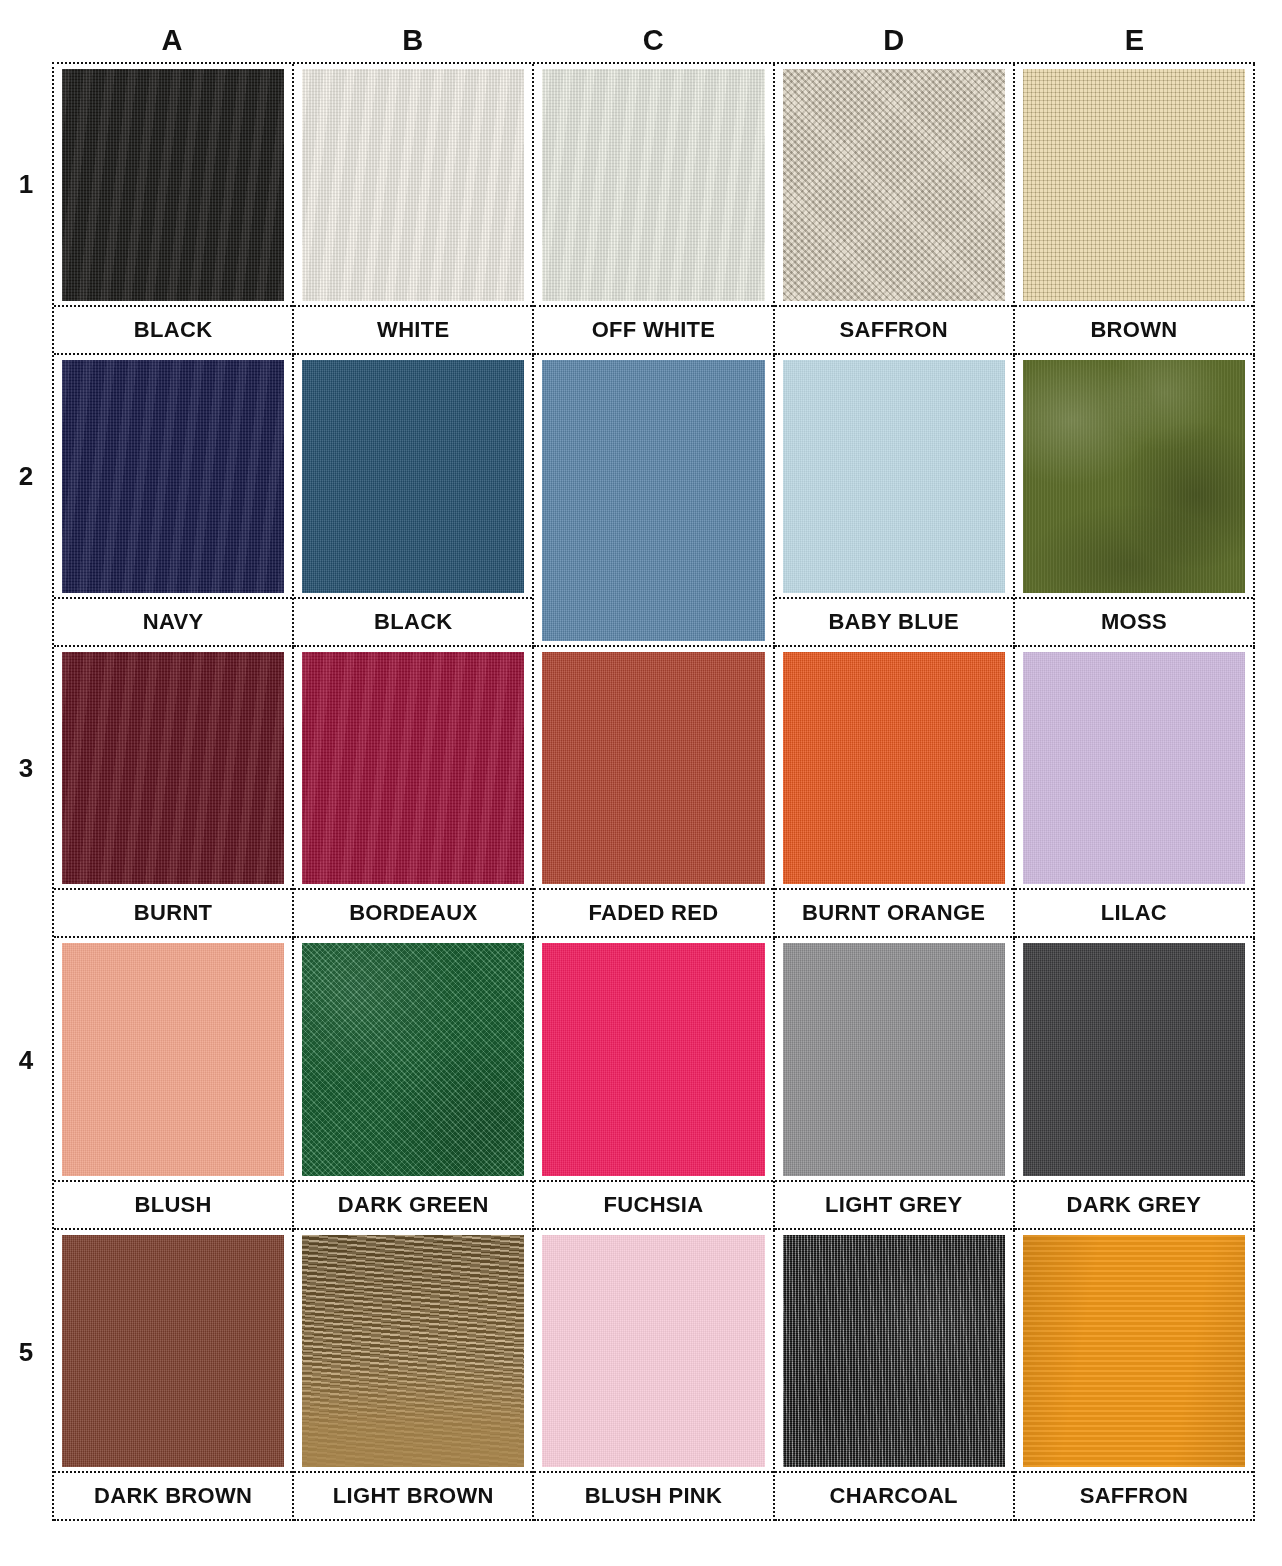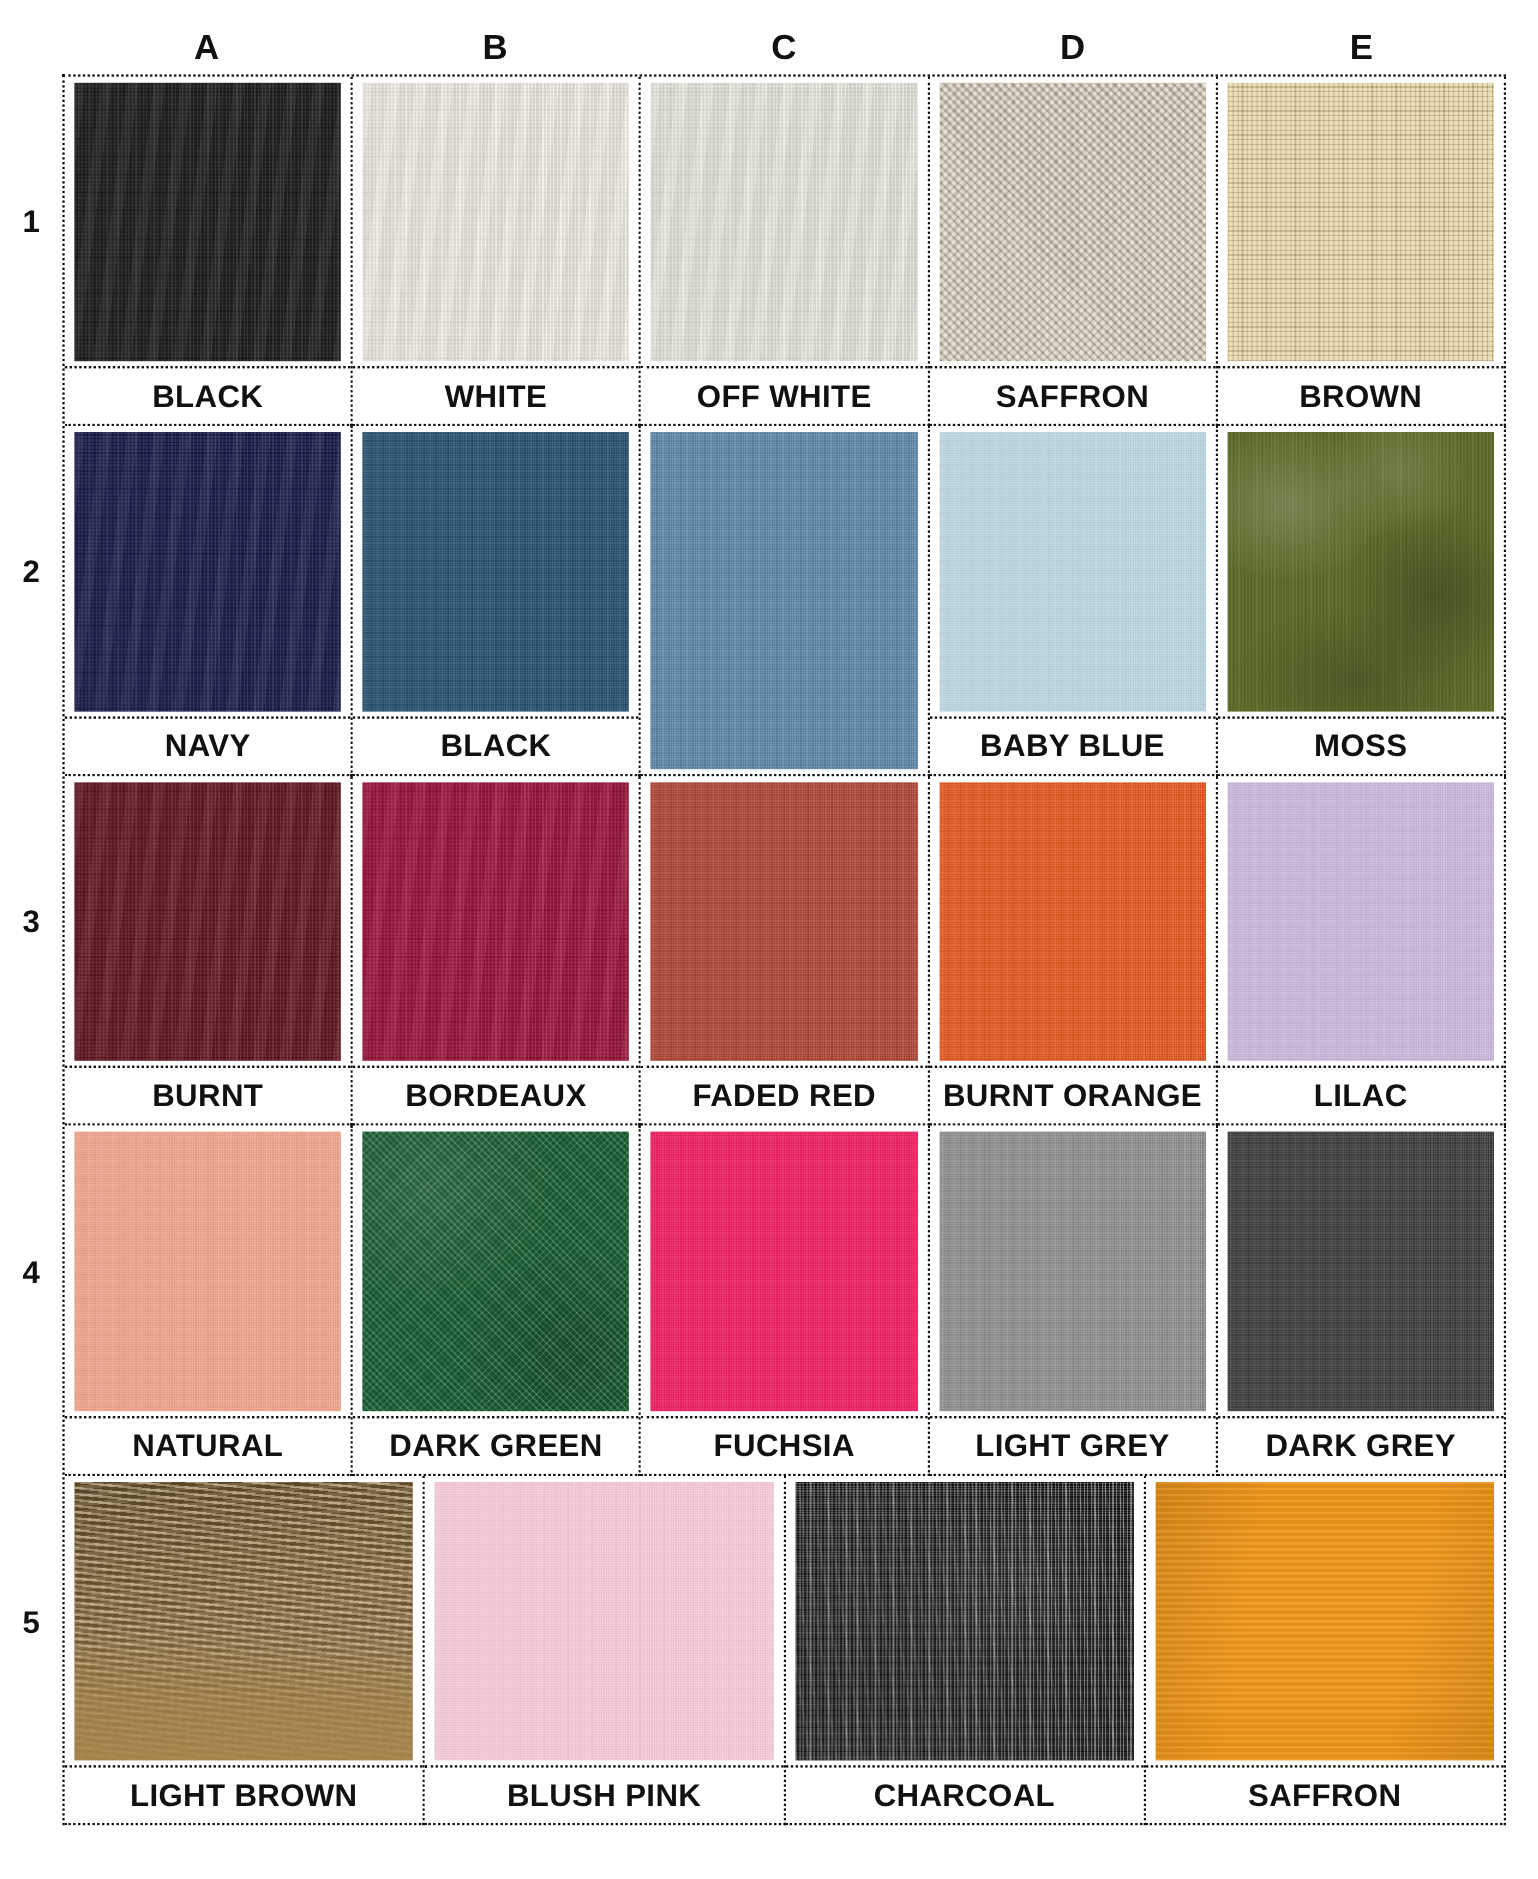--- a/index.html
+++ b/index.html
@@ -111,21 +111,21 @@
     flex: 0 0 48px;
     height: 48px;
     border-top: 2px dotted #111111;
     box-sizing: border-box;
     display: flex;
     align-items: center;
     justify-content: center;
     background: #ffffff;
   }
   .swatch-label {
-    font-size: 26px;
+    font-size: 22px;
     font-weight: bold;
     color: #111111;
     letter-spacing: 0.3px;
     white-space: nowrap;
   }
 
   
 
   
   .tex-linen::after {
@@ -426,21 +426,21 @@
             <span class="swatch-label">LILAC</span>
           </div>
         </div>
       </div>
       <div class="grid-row">
         <div class="swatch-cell">
           <div class="swatch-media-wrap">
             <div class="swatch-media tex-smooth" style="background-color: rgb(240, 165, 140);"></div>
           </div>
           <div class="swatch-label-band">
-            <span class="swatch-label">NATURAL</span>
+            <span class="swatch-label">BLUSH</span>
           </div>
         </div>
         <div class="swatch-cell">
           <div class="swatch-media-wrap">
             <div class="swatch-media tex-canvas" style="background-color: rgb(30, 110, 58);"></div>
           </div>
           <div class="swatch-label-band">
             <span class="swatch-label">DARK GREEN</span>
           </div>
         </div>
@@ -465,20 +465,28 @@
             <div class="swatch-media tex-linen" style="background-color: rgb(60, 60, 62);"></div>
           </div>
           <div class="swatch-label-band">
             <span class="swatch-label">DARK GREY</span>
           </div>
         </div>
       </div>
       <div class="grid-row">
         <div class="swatch-cell">
           <div class="swatch-media-wrap">
+            <div class="swatch-media tex-linen" style="background-color: rgb(125, 63, 46);"></div>
+          </div>
+          <div class="swatch-label-band">
+            <span class="swatch-label">DARK BROWN</span>
+          </div>
+        </div>
+        <div class="swatch-cell">
+          <div class="swatch-media-wrap">
             <div class="swatch-media tex-moire" style="background-color: rgb(168, 133, 76);"></div>
           </div>
           <div class="swatch-label-band">
             <span class="swatch-label">LIGHT BROWN</span>
           </div>
         </div>
         <div class="swatch-cell">
           <div class="swatch-media-wrap">
             <div class="swatch-media tex-smooth" style="background-color: rgb(247, 204, 217);"></div>
           </div>

